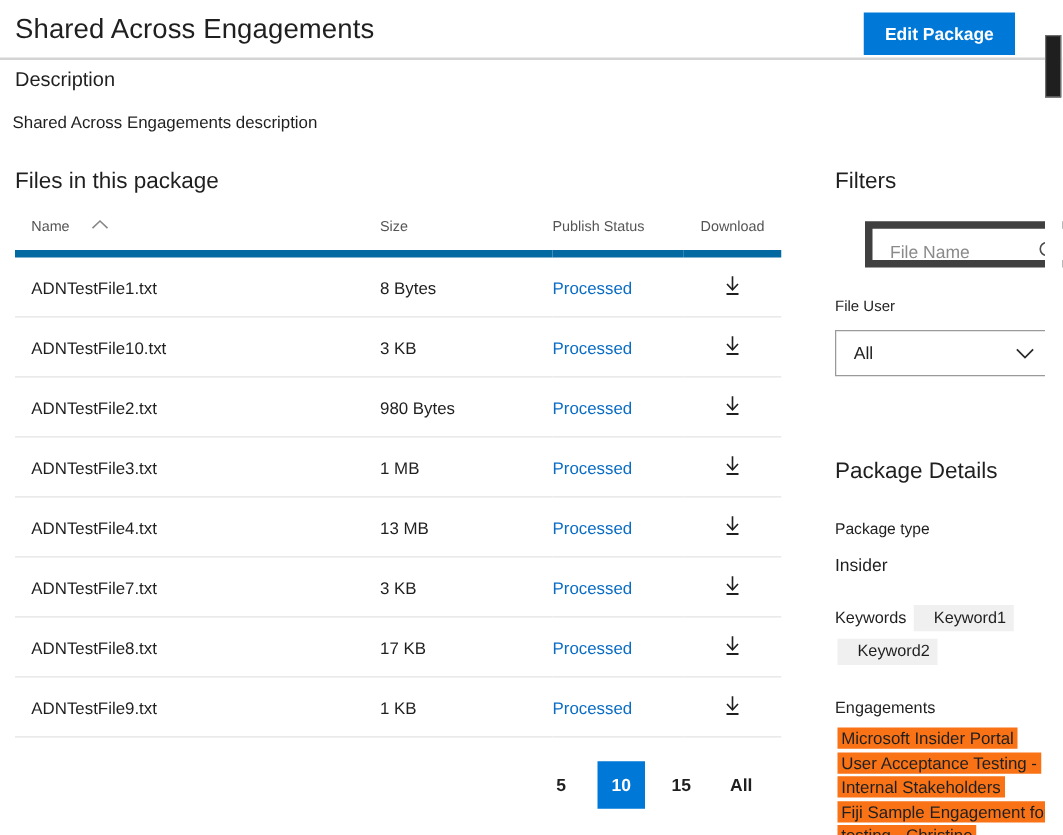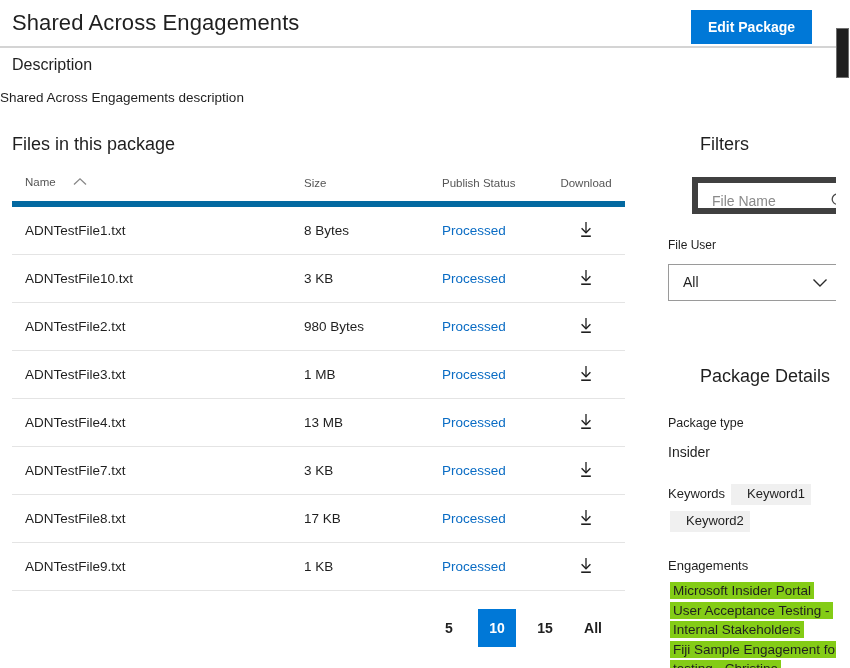--- a/index.html
+++ b/index.html
@@ -89,21 +89,21 @@
   .desc-label {
     position: absolute;
     left: 12px;
     top: 56px;
     font-size: 16px;
     font-weight: 400;
     color: #1f1f1f;
   }
   .desc-text {
     position: absolute;
-    left: 0;
+    left: 10px;
     top: 90px;
     font-size: 13.5px;
     color: #1f1f1f;
   }
 
   
   .files-heading {
     position: absolute;
     left: 12px;
     top: 134px;
@@ -210,21 +210,20 @@
     width: 182px;
     height: 668px;
   }
 
   .rail-heading {
     position: absolute;
     left: 0;
     font-size: 18px;
     font-weight: 400;
     color: #1f1f1f;
-    margin-left: 32px;
   }
   .rail-heading.filters   { top: 134px; }
   .rail-heading.pkgdetail { top: 366px; }
 
   .search-box {
     position: absolute;
     left: 0;
     top: 177px;
     width: 172px;
     height: 37px;
@@ -335,21 +334,21 @@
     color: #1f1f1f;
   }
   .engagements-list {
     position: absolute;
     left: 2px;
     top: 581px;
     width: 178px;
   }
   .eng-tag {
     display: inline;
-    background: #84cc16;
+    background: #f97316;
     color: #1f1f1f;
     font-size: 13.5px;
     line-height: 19px;
     box-decoration-break: clone;
     -webkit-box-decoration-break: clone;
     padding: 1px 3px;
   }
   .eng-item { margin-bottom: 1px; }
 </style>
 </head>

